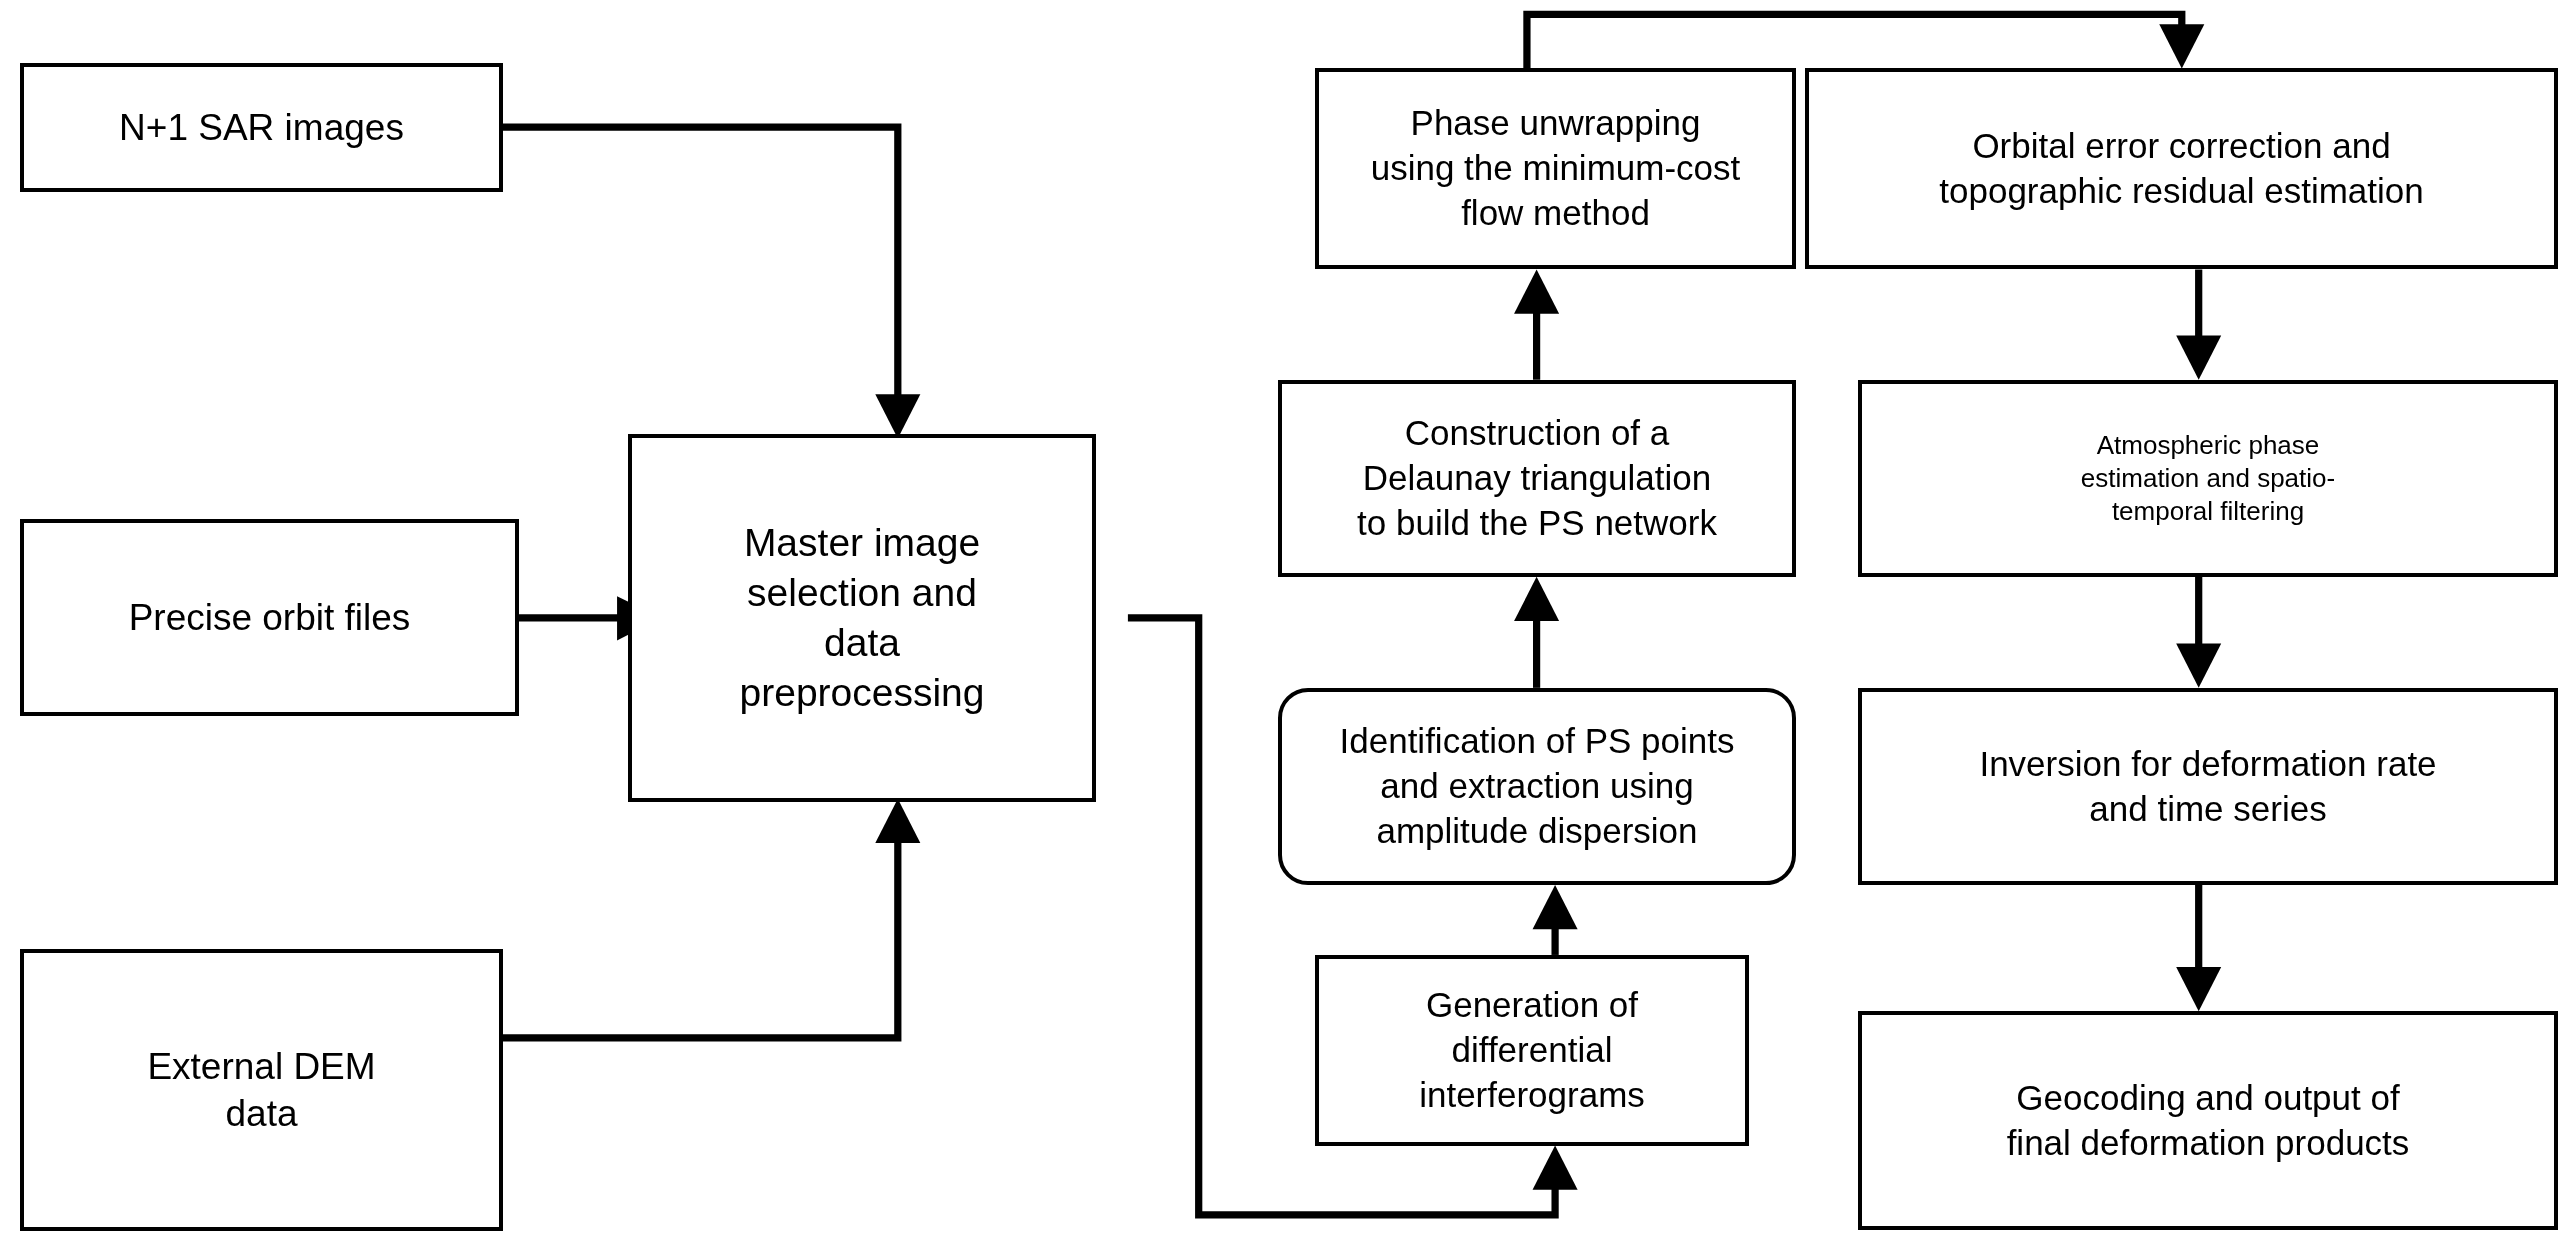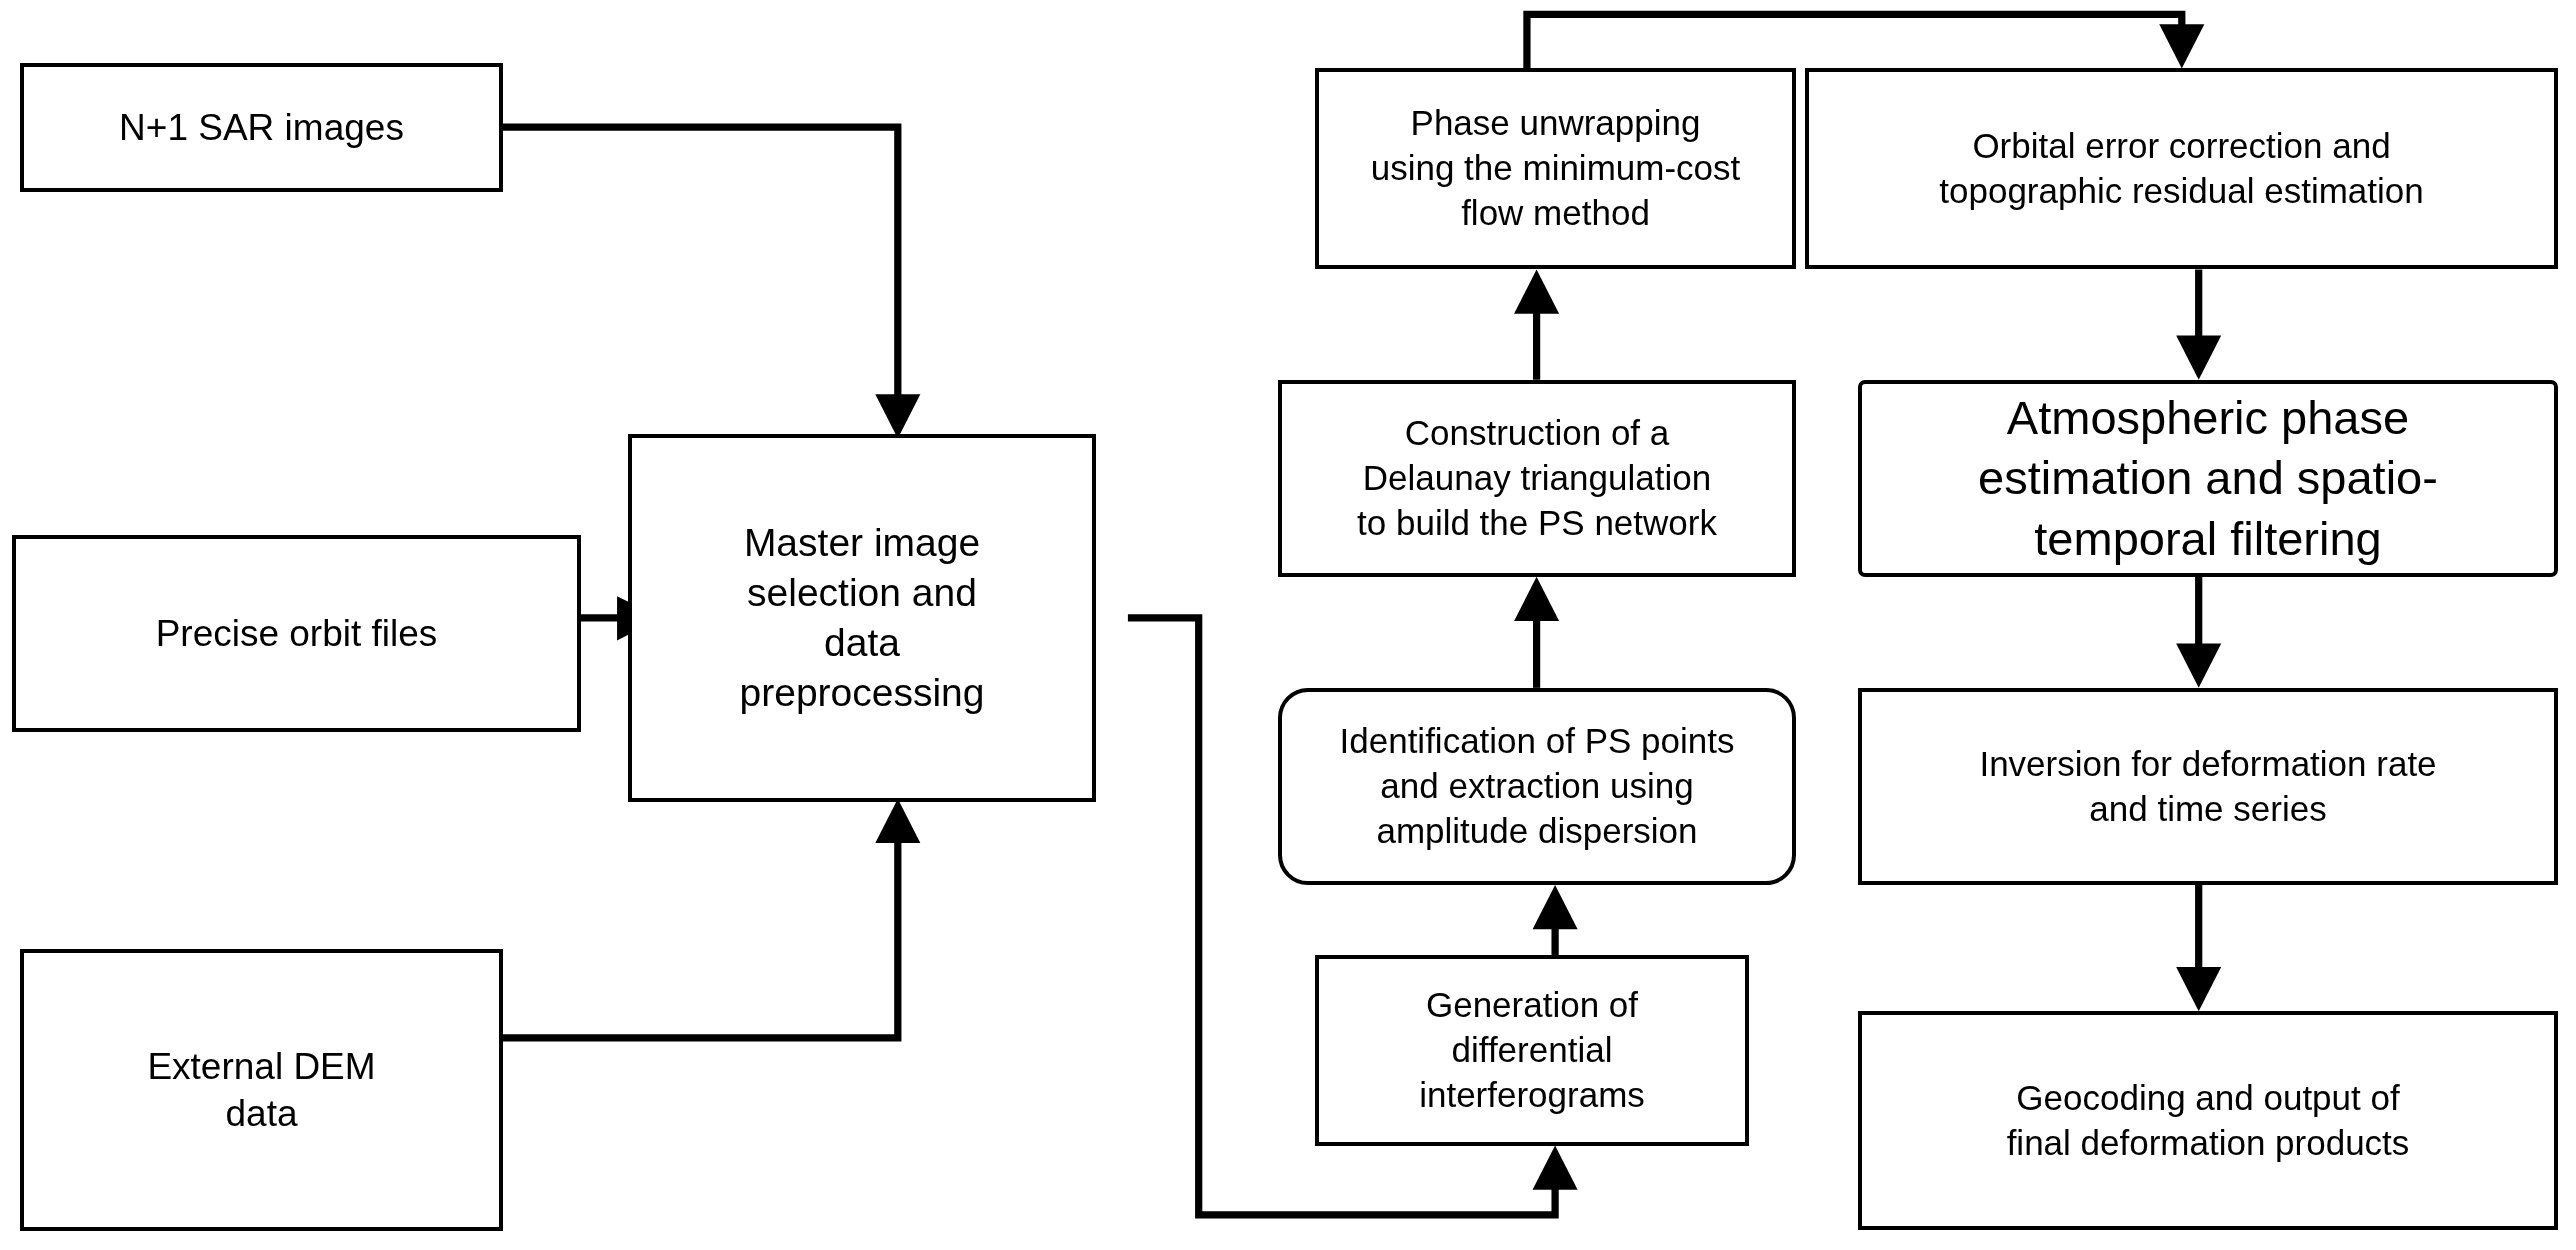--- a/index.html
+++ b/index.html
@@ -114,21 +114,21 @@
     <g>
       <path d="M 2733 1100 L 2733 1217"></path>
       <polygon class="arrowhead" points="2733,1257 2705,1202 2761,1202"></polygon>
     </g>
   </svg>
 
   <div class="node" style="left:20px; top:63px; width:483px; height:129px; font-size:37px;">
     <span class="node-label">N+1 SAR images</span>
   </div>
 
-  <div class="node" style="left:12px; top:519px; width:569px; height:197px; font-size:37px;margin-top:16px;">
+  <div class="node" style="left:20px; top:519px; width:499px; height:197px; font-size:37px;">
     <span class="node-label">Precise orbit files</span>
   </div>
 
   <div class="node" style="left:20px; top:949px; width:483px; height:282px; font-size:37px;">
     <span class="node-label">External DEM
 data</span>
   </div>
 
   <div class="node" style="left:628px; top:434px; width:468px; height:368px; font-size:39px;">
     <span class="node-label">Master image
@@ -159,21 +159,21 @@
     <span class="node-label">Generation of
 differential
 interferograms</span>
   </div>
 
   <div class="node" style="left:1805px; top:68px; width:753px; height:201px; font-size:35px;">
     <span class="node-label">Orbital error correction and
 topographic residual estimation</span>
   </div>
 
-  <div class="node" style="left:1858px; top:380px; width:700px; height:197px; font-size:47px;border-radius:7px;">
+  <div class="node" style="left:1858px; top:380px; width:700px; height:197px; font-size:26px;">
     <span class="node-label">Atmospheric phase
 estimation and spatio-
 temporal filtering</span>
   </div>
 
   <div class="node" style="left:1858px; top:688px; width:700px; height:197px; font-size:35px;">
     <span class="node-label">Inversion for deformation rate
 and time series</span>
   </div>
 

